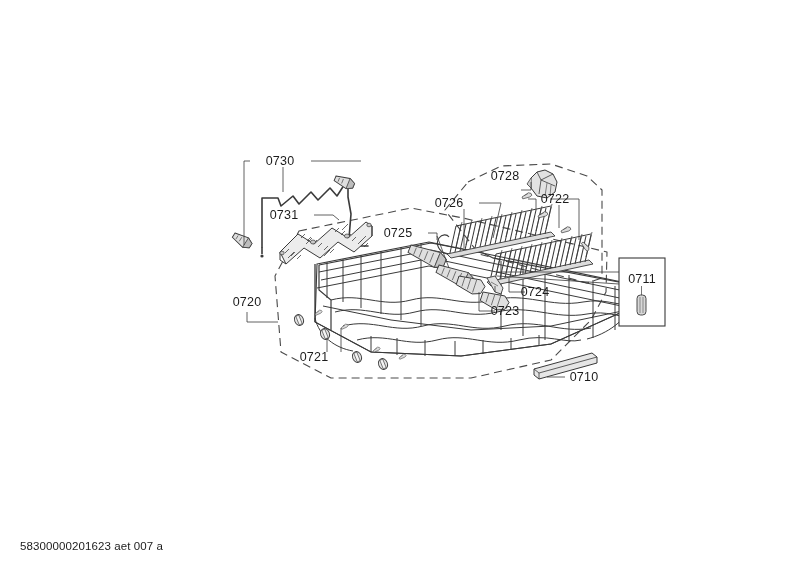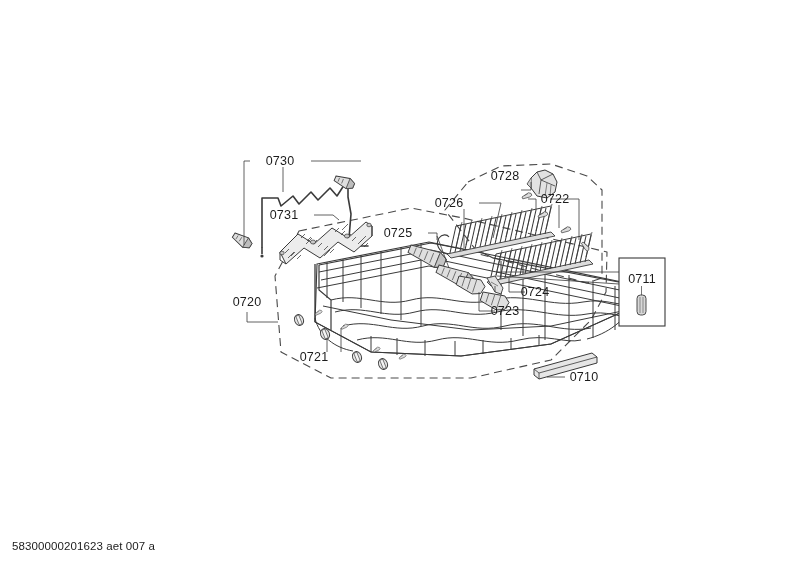--- a/index.html
+++ b/index.html
@@ -28,21 +28,21 @@
     height: 566px;
   }
   .lbl {
     font-family: "Liberation Sans", sans-serif;
     font-size: 12.5px;
     fill: #1c1c1c;
     letter-spacing: 0.2px;
   }
   .caption {
     position: absolute;
-    left: 12px;
+    left: 20px;
     top: 540px;
     font-family: "Liberation Sans", sans-serif;
     font-size: 11.5px;
     color: #1c1c1c;
     letter-spacing: 0.1px;
     white-space: nowrap;
   }
 </style>
 </head>
 <body>

